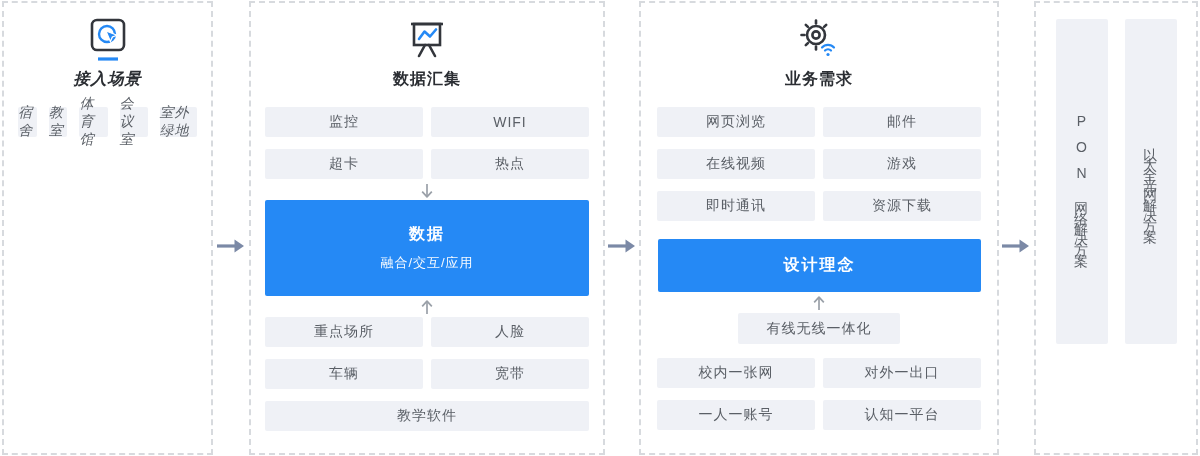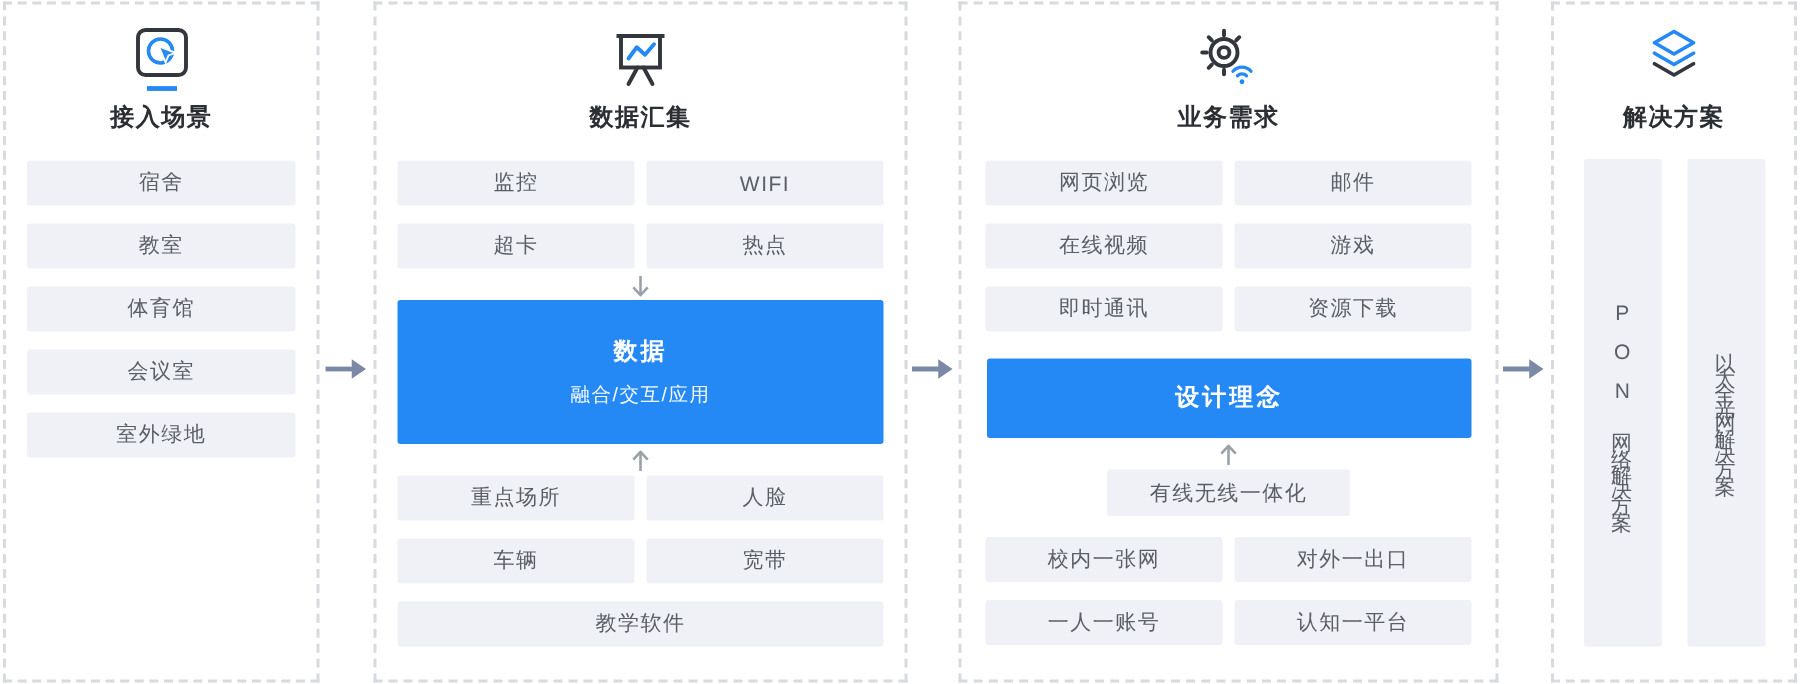--- a/index.html
+++ b/index.html
@@ -1,30 +1,30 @@
 <!DOCTYPE html>
 <html><head>
 <meta charset="utf-8">
 <style>
   * { margin:0; padding:0; box-sizing:border-box; }
   html,body { background:#fff; }
   body { font-family:"Liberation Sans","DejaVu Sans",sans-serif; }
   .canvas { position:relative; width:1200px; height:456px; background:#fff; overflow:hidden; }
 
   .col { position:absolute; top:1px; height:454px; border:2px dashed #d7dade; background:#fff; }
-  .col1 { left:2px;    width:211px; }
+  .col1 { left:2px;    width:211px;font-style:italic; }
   .col2 { left:249px;  width:356px; }
   .col3 { left:639px;  width:360px; }
   .col4 { left:1034px; width:164px; }
 
   .col-header { display:flex; flex-direction:column; align-items:center; padding-top:13px; }
   .col-header .icon { width:48px; height:48px; display:flex; align-items:center; justify-content:center; }
   .col-title { margin-top:4px; font-size:16px; font-weight:bold; color:#2b2e33; line-height:22px; letter-spacing:1px; }
 
-  .stack { display:flex; flex-direction:column; gap:12px; padding:0 14px; margin-top:17px;text-align:right; }
+  .stack { display:flex; flex-direction:row; gap:12px; padding:0 14px; margin-top:17px; }
   .pill { height:30px; display:flex; align-items:center; justify-content:center;
           background:#eff1f6; color:#5a5f66; font-size:14px; border-radius:2px; letter-spacing:1px; }
 
   .grid2 { display:grid; grid-template-columns:1fr 1fr; column-gap:8px; row-gap:12px; padding:0 14px; }
   .col3 .grid2 { padding:0 16px; }
   .mt17 { margin-top:17px; }
   .mt14 { margin-top:14px; }
   .span2 { grid-column:1 / -1; }
 
   .varrow { display:flex; justify-content:center; align-items:center; height:16px; }
@@ -181,30 +181,20 @@
 
     <div class="grid2 mt14">
       <div class="pill">校内一张网</div>
       <div class="pill">对外一出口</div>
       <div class="pill">一人一账号</div>
       <div class="pill">认知一平台</div>
     </div>
   </section>
 
   <section class="col col4">
-    <div class="col-header">
-      <span class="icon">
-        <svg width="48" height="48" viewBox="0 0 48 48">
-          <path d="M24 5 L37 12.5 L24 20 L11 12.5 Z" fill="none" stroke="#2589f5" stroke-width="2.5" stroke-linejoin="round"></path>
-          <path d="M11 19.5 L24 27 L37 19.5" fill="none" stroke="#2589f5" stroke-width="2.5" stroke-linejoin="round" stroke-linecap="round"></path>
-          <path d="M11 26.5 L24 34 L37 26.5" fill="none" stroke="#33363c" stroke-width="2.5" stroke-linejoin="round" stroke-linecap="round"></path>
-        </svg>
-      </span>
-      <div class="col-title">解决方案</div>
-    </div>
 
     <div class="sol-bars">
       <div class="sol-bar">
         <span class="vtext">PON网络解决方案</span>
       </div>
       <div class="sol-bar">
         <span class="vtext">以太全光网解决方案</span>
       </div>
     </div>
   </section>

